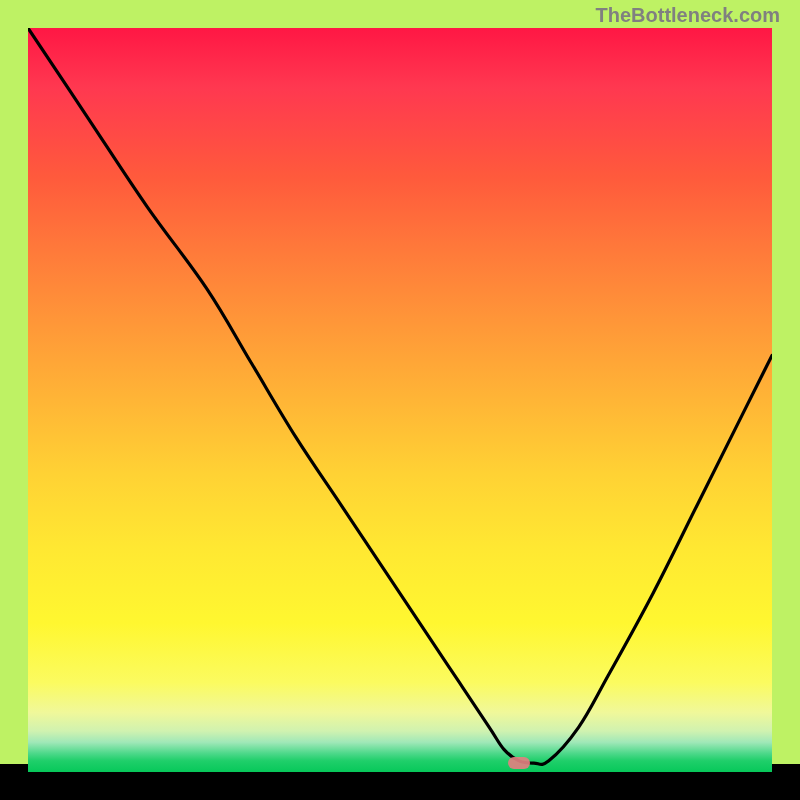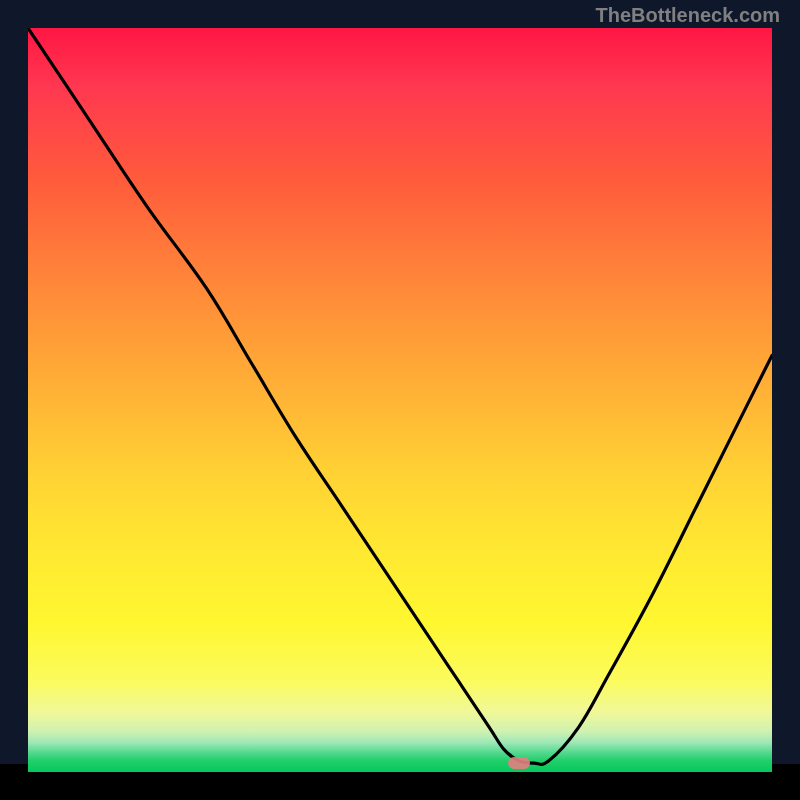--- a/index.html
+++ b/index.html
@@ -8,21 +8,21 @@
     background: #000000;
     width: 800px;
     height: 800px;
     overflow: hidden;
     font-family: Arial, sans-serif;
   }
   .container {
     position: relative;
     width: 800px;
     height: 764px;
-    background: #0f172a;
+    background: #bef264;
   }
   .watermark {
     position: absolute;
     top: 4px;
     right: 20px;
     color: #808080;
     font-size: 20px;
     font-weight: bold;
     z-index: 10;
   }

